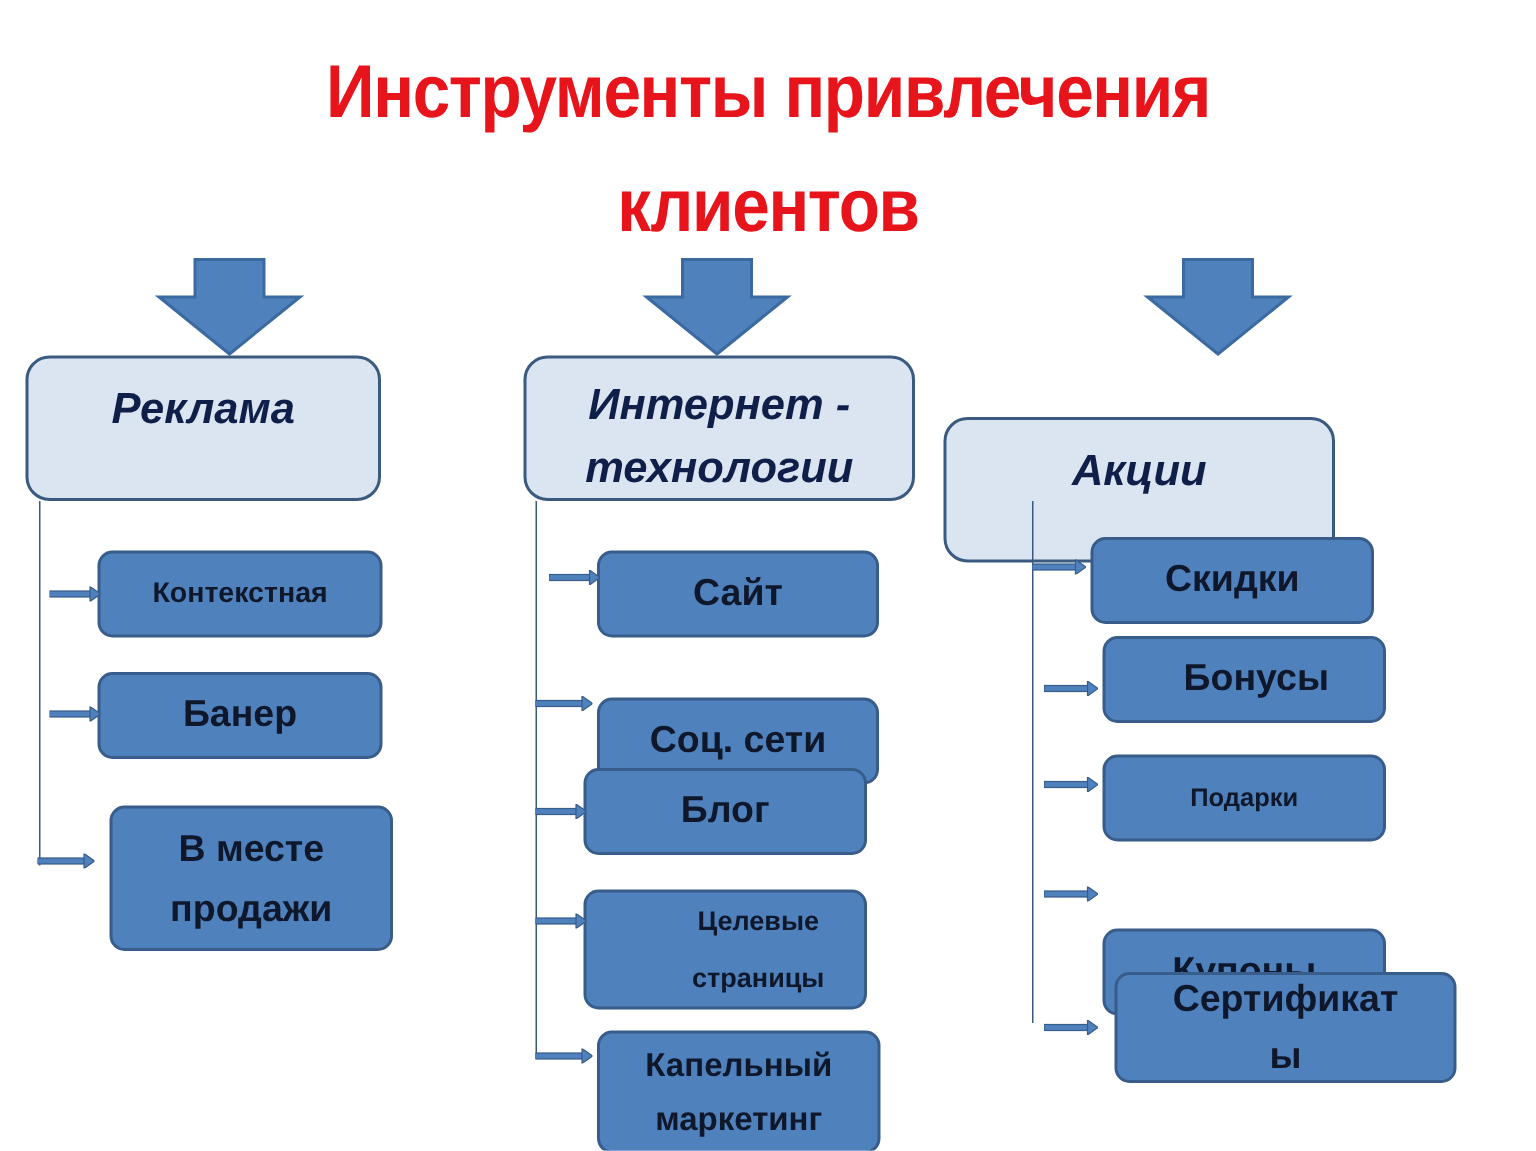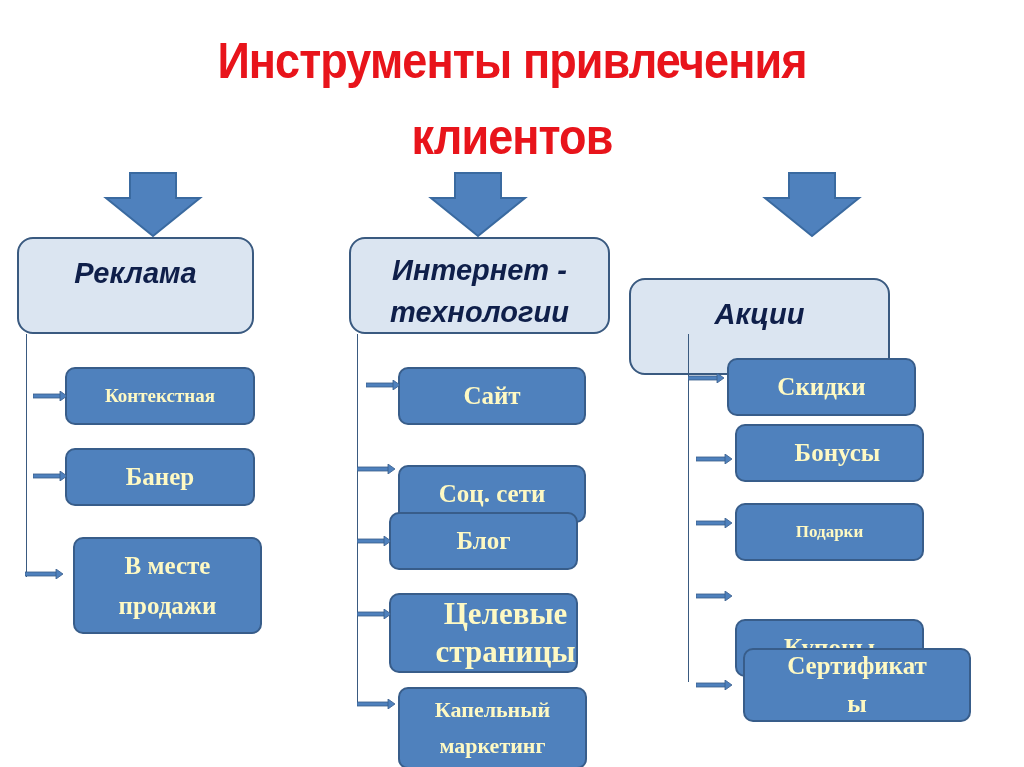--- a/index.html
+++ b/index.html
@@ -9,23 +9,23 @@
            color:#e8141b; font-weight:bold; font-size:50px; letter-spacing:-1px;
            font-family:"Liberation Sans", sans-serif; transform:scaleX(0.9); }
   .t1 { top:32px; }
   .t2 { top:108px; }
   .down-arrow { position:absolute; width:100px; height:66px; }
   .cat { position:absolute; background:#dbe5f1; border:2px solid #3a5a80;
          border-radius:16px; box-sizing:border-box; color:#0f1f4a;
          font-weight:bold; font-size:29px; text-align:center; line-height:40px;
          padding-top:14px;font-style:italic; }
   .item { position:absolute; background:#4f81bd; border:2px solid #385d8a;
-          border-radius:10px; box-sizing:border-box; color:#fef9c3;
+          border-radius:10px; box-sizing:border-box; color:#0f172a;
           font-weight:bold; text-align:center; display:flex; align-items:center;
-          justify-content:center; line-height:1.25;font-family:Liberation Serif, serif; }
+          justify-content:center; line-height:1.25; }
   .vline { position:absolute; width:1px; background:#3a5a80; }
   .harrow { position:absolute; height:10px; }
   .harrow svg { display:block; }
 </style>
 </head>
 <body>
 
 <div>
   <div class="title t1">Инструменты привлечения</div>
   <div class="title t2">клиентов</div>
@@ -52,21 +52,21 @@
 
   <div class="item" style="left:65px;top:367px;width:190px;height:58px;font-size:19px;">Контекстная</div>
   <div class="item" style="left:65px;top:448px;width:190px;height:58px;font-size:25px;">Банер</div>
   <div class="item" style="left:73px;top:537px;width:189px;height:97px;font-size:25px;line-height:40px;">
     <span>В месте<br>продажи</span>
   </div>
 
   <div class="item" style="left:398px;top:367px;width:188px;height:58px;font-size:25px;">Сайт</div>
   <div class="item" style="left:398px;top:440px;width:188px;height:58px;font-size:25px;margin-top:25px;">Соц. сети</div>
   <div class="item" style="left:389px;top:512px;width:189px;height:58px;font-size:25px;">Блог</div>
-  <div class="item" style="left:389px;top:593px;width:189px;height:80px;font-size:31px;line-height:38px;padding-left:44px;">
+  <div class="item" style="left:389px;top:593px;width:189px;height:80px;font-size:18px;line-height:38px;padding-left:44px;">
     <span>Целевые<br>страницы</span>
   </div>
   <div class="item" style="left:398px;top:687px;width:189px;height:82px;font-size:22px;line-height:36px;">
     <span>Капельный<br>маркетинг</span>
   </div>
 
   <div class="item" style="left:727px;top:358px;width:189px;height:58px;font-size:25px;">Скидки</div>
   <div class="item" style="left:735px;top:424px;width:189px;height:58px;font-size:25px;padding-left:16px;">Бонусы</div>
   <div class="item" style="left:735px;top:503px;width:189px;height:58px;font-size:17px;">Подарки</div>
   <div class="item" style="left:735px;top:576px;width:189px;height:58px;font-size:25px;margin-top:43px;">Купоны</div>

